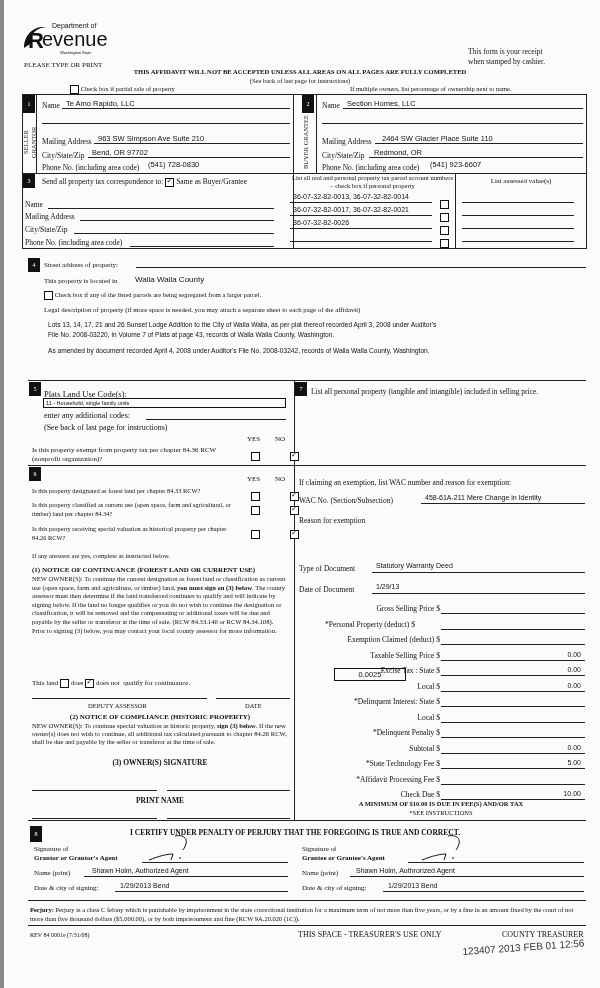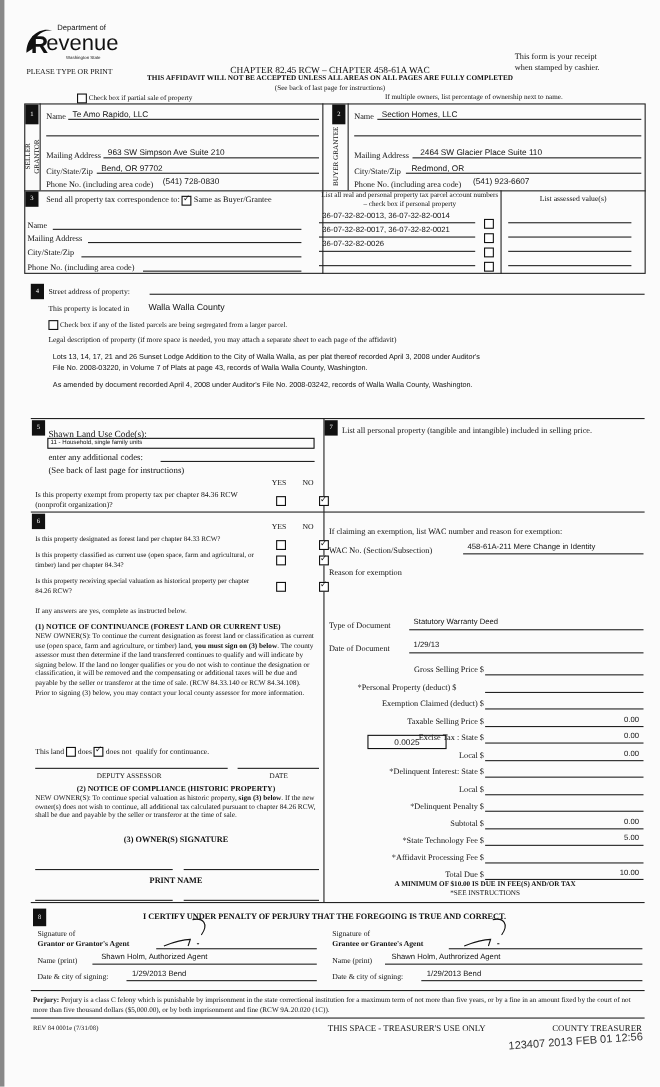--- a/index.html
+++ b/index.html
@@ -32,21 +32,20 @@
   <div class="abs" style="left:18px;top:14px;width:90px;height:44px;">
     <svg width="30" height="32" style="position:absolute;left:2px;top:8px;">
       <path d="M4 26 C4 10, 18 2, 28 6 C20 4, 10 10, 10 22 Z" fill="#111"></path>
     </svg>
     <span class="abs sans" style="left:34px;top:8px;font-size:7px;">Department of</span>
     <span class="abs sans" style="left:10px;top:14px;font-size:22px;font-weight:bold;">R</span>
     <span class="abs sans" style="left:24px;top:14px;font-size:20px;">evenue</span>
     <span class="abs sans" style="left:42px;top:36px;font-size:4px;">Washington State</span>
   </div>
   <span class="abs lbl" style="left:24px;top:61px;font-size:7px;">PLEASE TYPE OR PRINT</span>
-  <div class="abs center" style="left:150px;top:58px;width:300px;font-size:8.5px;">CHAPTER 82.45 RCW – CHAPTER 458-61A WAC</div>
   <div class="abs" style="left:468px;top:47px;font-size:7.5px;">This form is your receipt</div>
   <div class="abs" style="left:468px;top:57px;font-size:7.5px;">when stamped by cashier.</div>
   <div class="abs center bold" style="left:60px;top:68px;width:480px;font-size:6.6px;">THIS AFFIDAVIT WILL NOT BE ACCEPTED UNLESS ALL AREAS ON ALL PAGES ARE FULLY COMPLETED</div>
   <div class="abs center" style="left:150px;top:77px;width:300px;font-size:6.5px;">(See back of last page for instructions)</div>
   <div class="abs lbl" style="left:70px;top:85px;font-size:6.5px;">
     <span class="cb"></span>
     <span>Check box if partial sale of property</span>
   </div>
   <div class="abs lbl" style="left:350px;top:85px;font-size:6.5px;">If multiple owners, list percentage of ownership next to name.</div>
 
@@ -152,21 +151,21 @@
   <span class="abs val" style="left:48px;top:347px;font-size:6.6px;">As amended by document recorded April 4, 2008 under Auditor's File No. 2008-03242, records of Walla Walla County, Washington.</span>
 
   
   <div class="abs" style="left:28px;top:380px;width:558px;border-top:1px solid #222;"></div>
   <div class="abs" style="left:294px;top:380px;width:1px;height:440px;border-left:1px solid #222;"></div>
   <div class="abs" style="left:28px;top:465px;width:266px;border-top:1px solid #222;"></div>
   <div class="abs" style="left:294px;top:465px;width:292px;border-top:1px solid #222;"></div>
 
   
   <span class="abs num" style="left:29px;top:382px;">5</span>
-  <span class="abs lbl" style="left:44px;top:389px;font-size:8.5px;">Shawn Land Use Code(s):</span>
+  <span class="abs lbl" style="left:44px;top:389px;font-size:8.5px;">Plats Land Use Code(s):</span>
   <div class="abs sans" style="left:43px;top:398px;width:243px;height:10px;border:1px solid #111;font-size:5.5px;padding-left:2px;line-height:8px;">
     <span>11 - Household, single family units</span>
   </div>
   <span class="abs lbl" style="left:44px;top:411px;font-size:8px;">enter any additional codes:</span>
   <div class="line" style="left:146px;top:419px;width:140px;"></div>
   <span class="abs lbl" style="left:44px;top:423px;font-size:8px;">(See back of last page for instructions)</span>
   <span class="abs lbl" style="left:247px;top:435px;font-size:7px;">YES</span>
   <span class="abs lbl" style="left:275px;top:435px;font-size:7px;">NO</span>
   <div class="abs lbl" style="left:32px;top:446px;width:200px;white-space:normal;font-size:7px;line-height:9px;">Is this property exempt from property tax per chapter 84.36 RCW (nonprofit organization)?</div>
   <span class="abs cb" style="left:251px;top:446px;"></span>
@@ -295,21 +294,21 @@
          <span class="abs lbl right" style="left:300px;top:759px;width:140px;font-size:7.5px;">*State Technology Fee $</span>
          <div class="line" style="left:441px;top:768px;width:144px;"></div>
          <span class="abs val right" style="left:441px;top:759px;width:140px;font-size:7px;">5.00</span>
        </div>
       <div class="abs" style="left:0;top:0;">
          <span class="abs lbl right" style="left:300px;top:775px;width:140px;font-size:7.5px;">*Affidavit Processing Fee $</span>
          <div class="line" style="left:441px;top:784px;width:144px;"></div>
          <span class="abs val right" style="left:441px;top:775px;width:140px;font-size:7px;"></span>
        </div>
       <div class="abs" style="left:0;top:0;">
-         <span class="abs lbl right" style="left:300px;top:790px;width:140px;font-size:7.5px;">Total Due $</span>
+         <span class="abs lbl right" style="left:300px;top:790px;width:140px;font-size:7.5px;">Check Due $</span>
          <div class="line" style="left:441px;top:799px;width:144px;"></div>
          <span class="abs val right" style="left:441px;top:790px;width:140px;font-size:7px;">10.00</span>
        </div>
     </div>
   <div class="abs bold center lbl" style="left:296px;top:800px;width:290px;font-size:6.5px;">A MINIMUM OF $10.00 IS DUE IN FEE(S) AND/OR TAX</div>
   <div class="abs center lbl" style="left:296px;top:809px;width:290px;font-size:6.5px;">*SEE INSTRUCTIONS</div>
 
   
   <div class="abs" style="left:28px;top:820px;width:558px;border-top:1px solid #222;"></div>
   <span class="abs num" style="left:30px;top:826px;height:16px;line-height:16px;">8</span>

